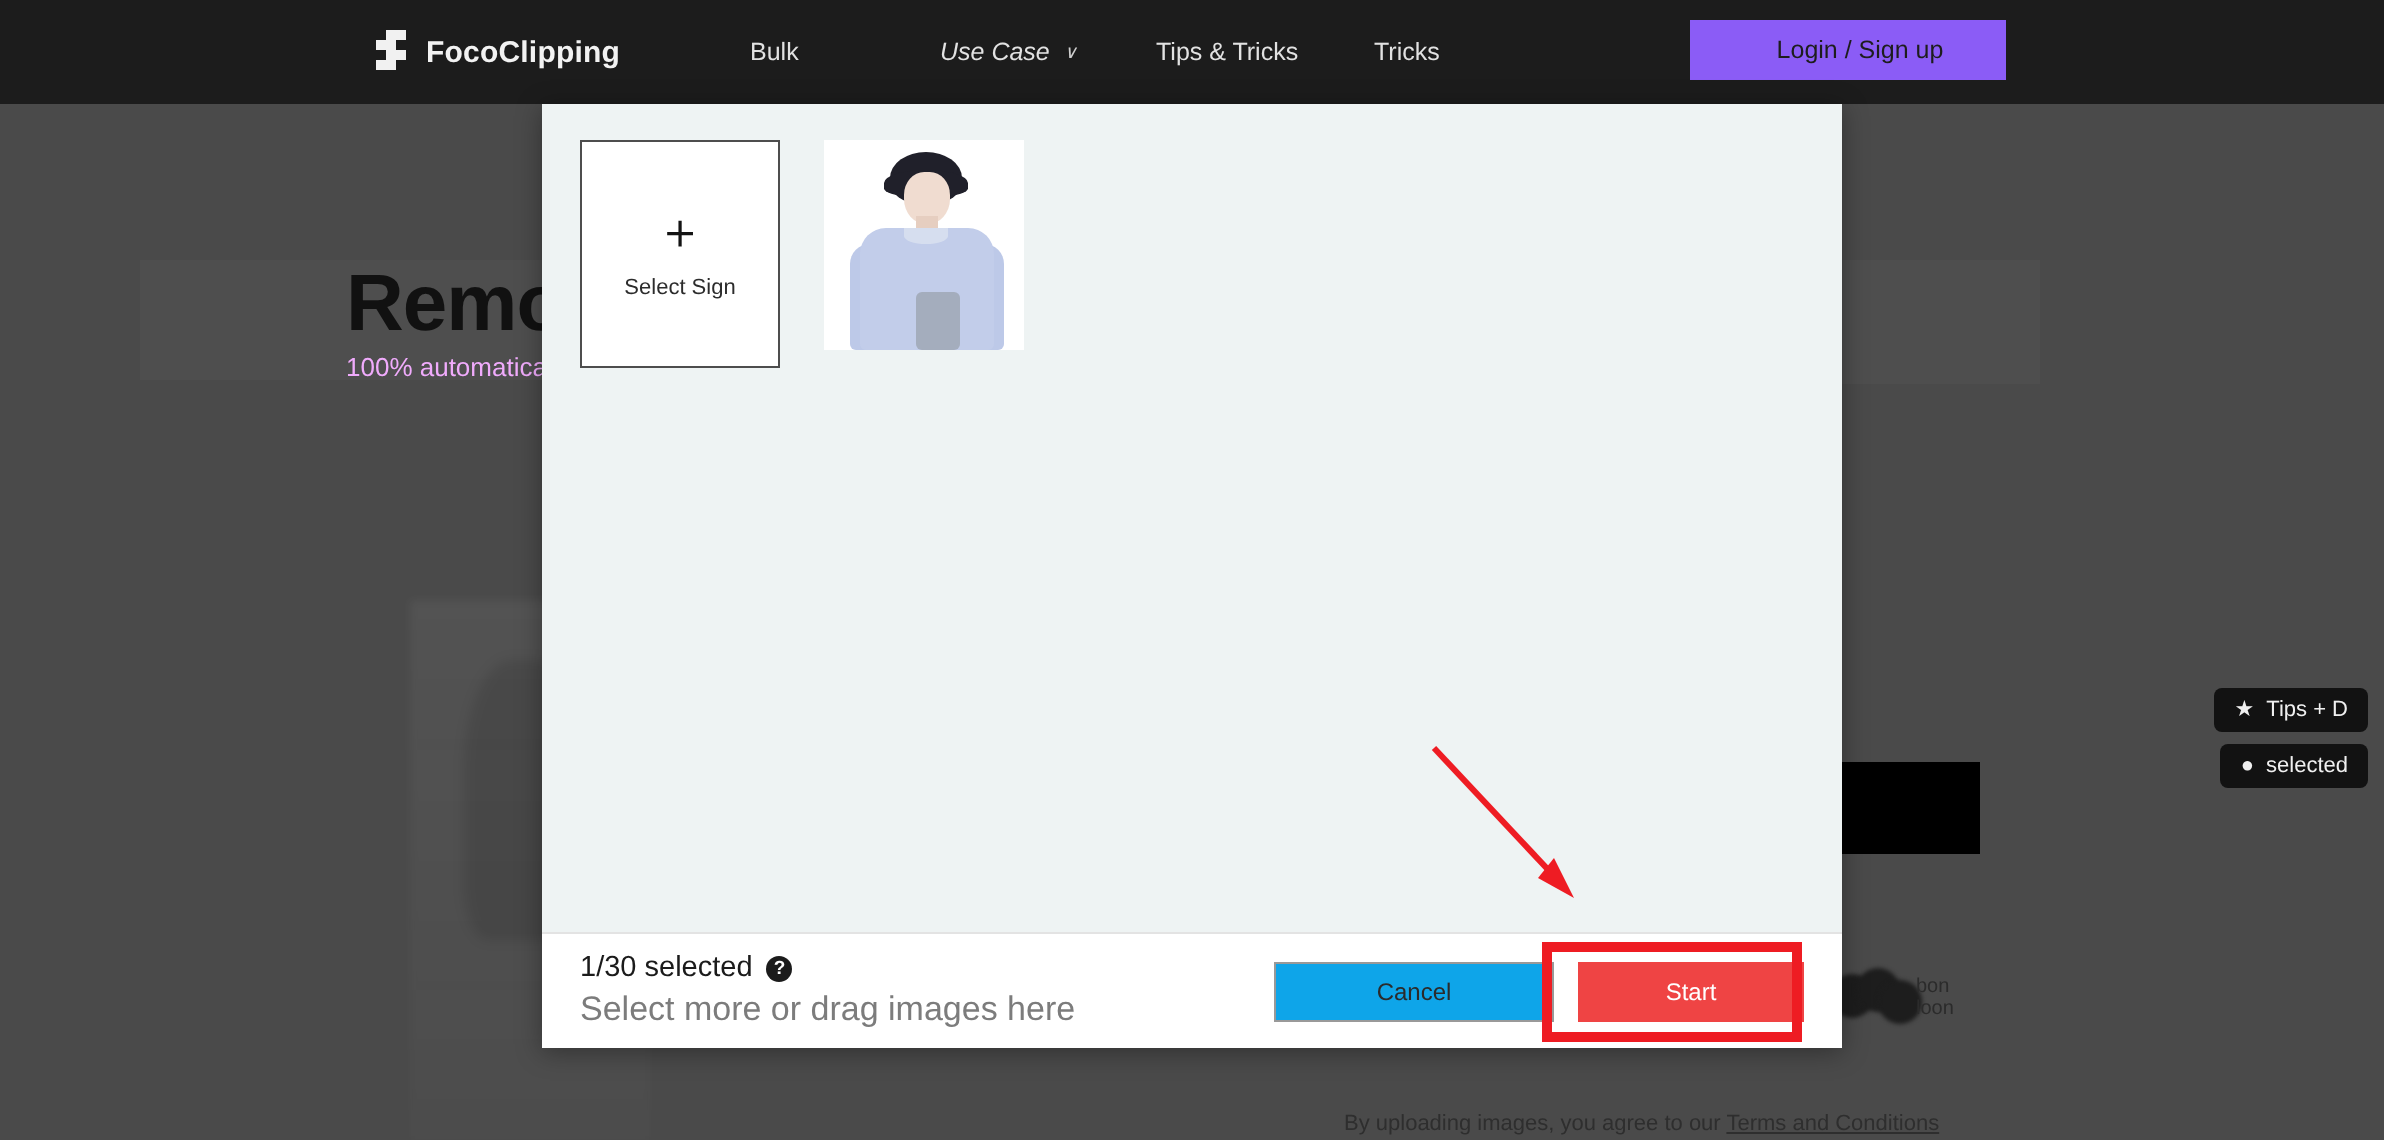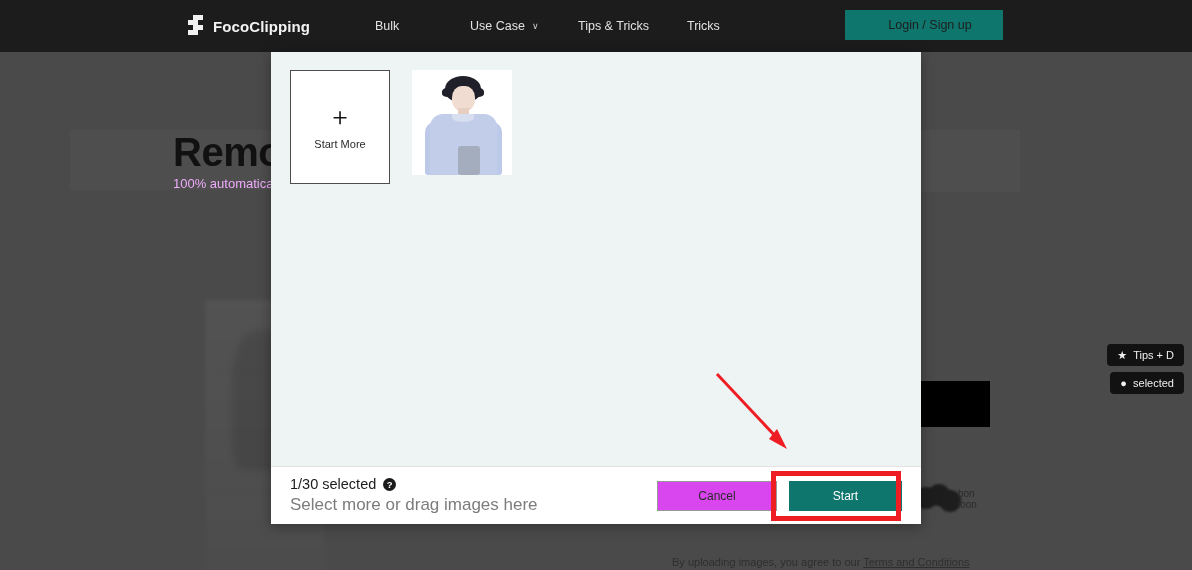--- a/index.html
+++ b/index.html
@@ -73,21 +73,21 @@
     position:absolute; width:5px; height:5px; background:#f1f1f1; display:block;
   }
   .brand-name { font-size:15px; color:#f2f2f2; font-weight:600; letter-spacing:0.1px; }
   .nav-link {
     position:absolute; font-size:12.5px; color:#e2e2e2; white-space:nowrap;
     display:flex; align-items:center; gap:7px; cursor:pointer;
   }
   .caret { font-size:9px; color:#cfcfcf; }
   .login-btn {
     position:absolute; left:845px; top:10px; width:158px; height:30px;
-    background:#0f766e; color:#1d1d1d; font-size:12.5px;
+    background:#8b5cf6; color:#1d1d1d; font-size:12.5px;
     display:flex; align-items:center; justify-content:center; cursor:pointer;padding-left:12px;
   }
 
   
   .modal {
     position:absolute; left:271px; top:52px; width:650px; height:472px;
     background:#eef3f3; z-index:40;
     box-shadow:0 2px 12px rgba(0,0,0,0.35);
     display:flex; flex-direction:column;
   }
@@ -153,26 +153,26 @@
   .footer-left { display:flex; flex-direction:column; gap:3px; }
   .selected-row { display:flex; align-items:center; gap:7px; }
   .selected-count { font-size:14.5px; color:#1b1b1b; }
   .help-icon {
     width:13px; height:13px; border-radius:50%; background:#1b1b1b; color:#fff;
     font-size:9.5px; line-height:13px; text-align:center; font-weight:700; cursor:pointer;
   }
   .footer-hint { font-size:17px; color:#7c7c7c; }
   .footer-right { display:flex; align-items:center; }
   .cancel-btn {
-    width:120px; height:30px; background:#d946ef; border:1px solid #999;
+    width:140px; height:30px; background:#0ea5e9; border:1px solid #999;
     font-size:12px; color:#2b2b2b; display:flex; align-items:center;
     justify-content:center; cursor:pointer;
   }
   .start-btn {
-    width:113px; height:30px; background:#0f766e; color:#fff; font-size:12px;
+    width:113px; height:30px; background:#ef4444; color:#fff; font-size:12px;
     display:flex; align-items:center; justify-content:center; cursor:pointer;
     margin-left:12px;
   }
   .red-box {
     position:absolute; left:771px; top:471px; width:130px; height:50px;
     border:5px solid #ee1c23; z-index:60; pointer-events:none;
   }
 
   
   .widget {
@@ -220,41 +220,41 @@
         <i style="left:10px; top:10px;"></i>
         <i style="left:0px;  top:15px;"></i>
         <i style="left:5px;  top:15px;"></i>
       </span>
       <span class="brand-name">FocoClipping</span>
     </div>
 
     <div class="nav-link" style="left:375px;">
       <span>Bulk</span>
     </div>
-    <div class="nav-link" style="left:470px;">
+    <div class="nav-link" style="left:470px;font-style:italic;">
       <span>Use Case</span>
       <span class="caret">∨</span>
     </div>
     <div class="nav-link" style="left:578px;">
       <span>Tips &amp; Tricks</span>
     </div>
     <div class="nav-link" style="left:687px;">
       <span>Tricks</span>
     </div>
 
     <div class="login-btn">Login / Sign up</div>
   </div>
 
   <div class="modal">
     <div class="modal-body">
       <div class="tiles">
 
         <div class="select-more">
           <span class="plus-icon">＋</span>
-          <span class="select-more-label">Start More</span>
+          <span class="select-more-label">Select Sign</span>
         </div>
 
         <div class="thumb">
           <span class="hair"></span>
           <span class="face"></span>
           <span class="neck"></span>
           <span class="shoulderL"></span>
           <span class="shoulderR"></span>
           <span class="body"></span>
           <span class="collar"></span>

